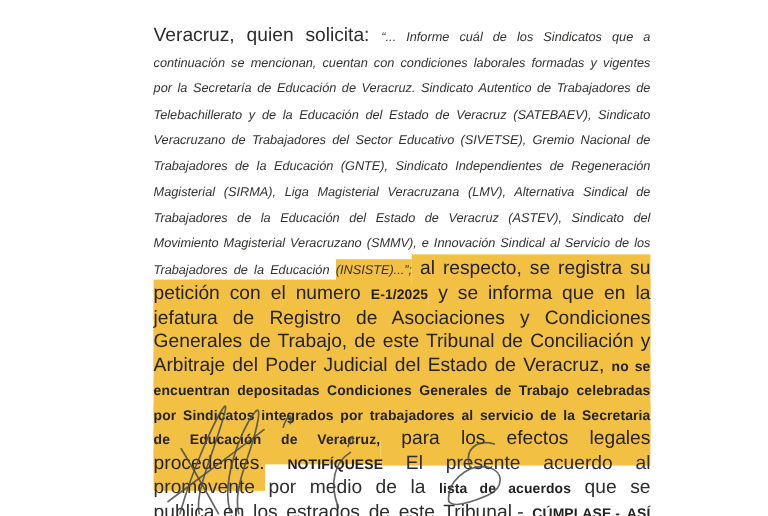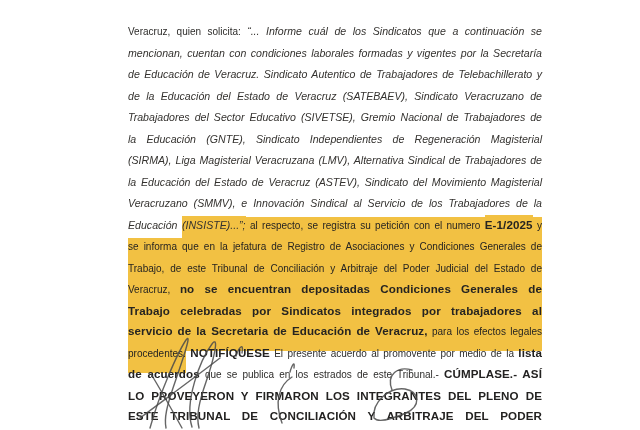--- a/index.html
+++ b/index.html
@@ -20,21 +20,21 @@
     left: 128px;
     top: 4px;
     width: 414px;
     text-align: justify;
     line-height: 19.5px;
     color: #2e2d2b;
     word-spacing: 1px;
   }
   .seg { }
   .seg.regular {
-    font-size: 10px;
+    font-size: 16px;
     font-weight: 400;
   }
   .seg.italic {
     font-size: 10.6px;
     font-style: italic;
     font-weight: 400;
     color: #34322f;
   }
   .seg.bold {
     font-size: 11.6px;

